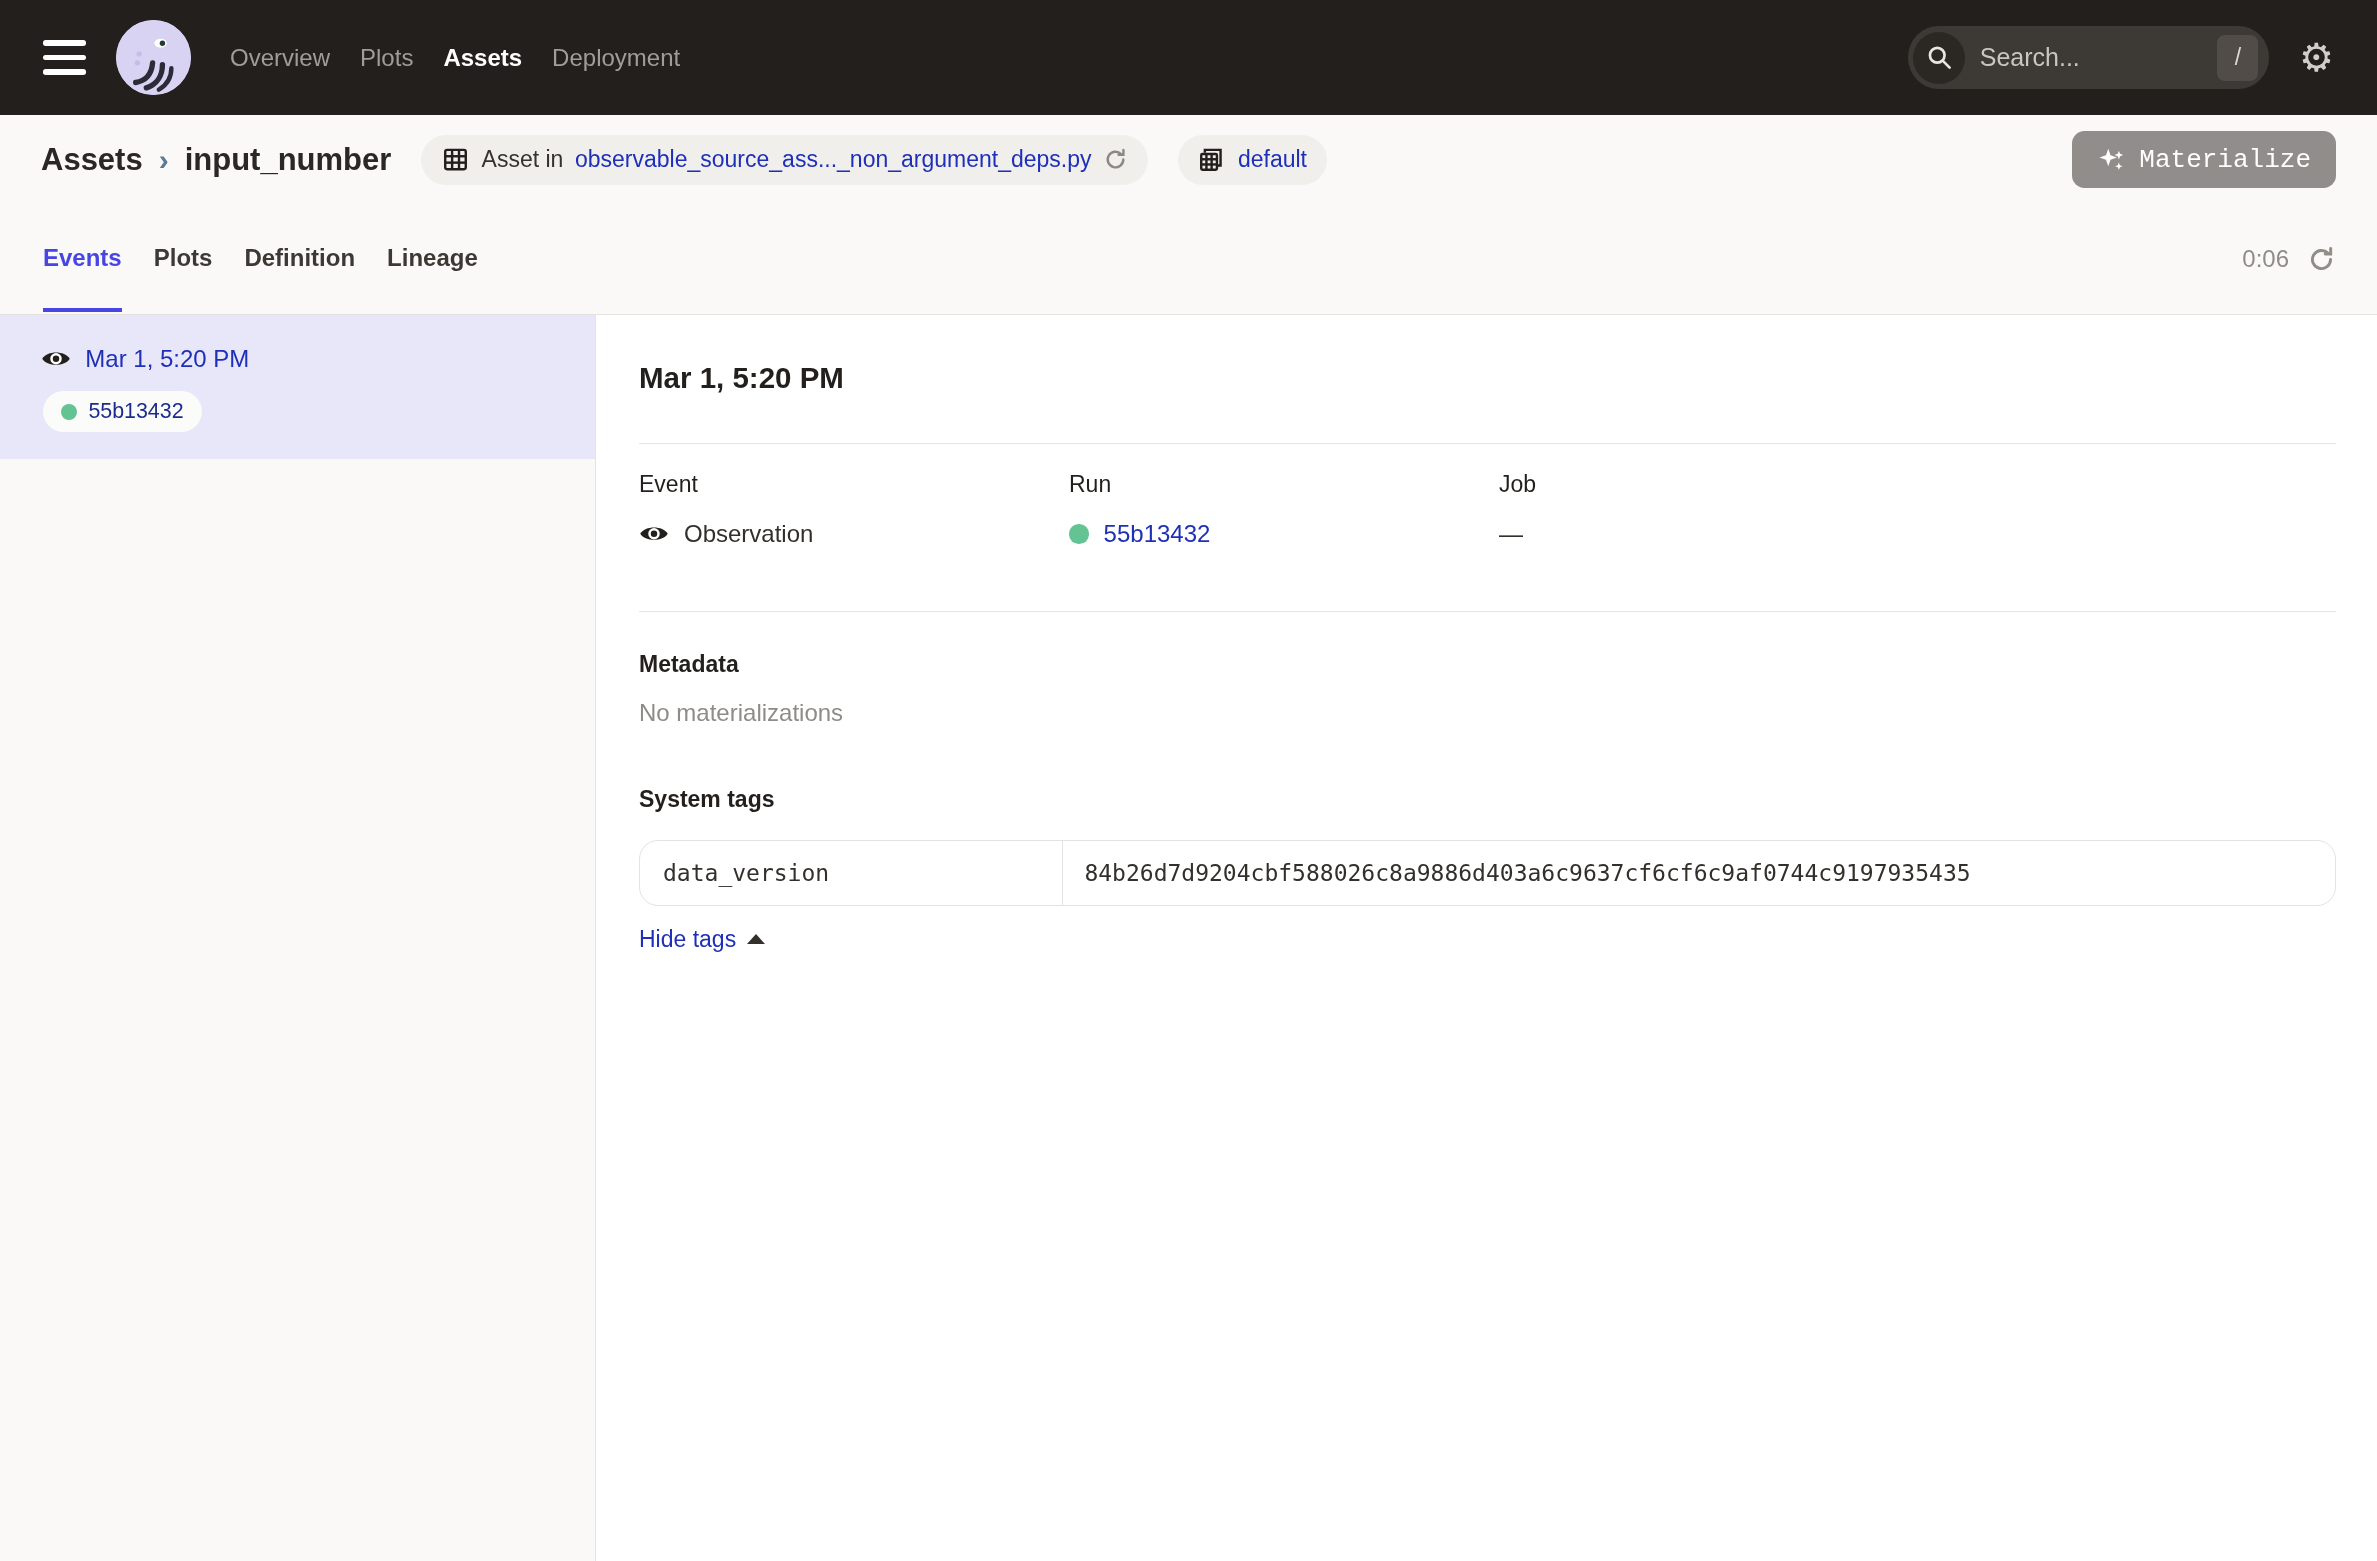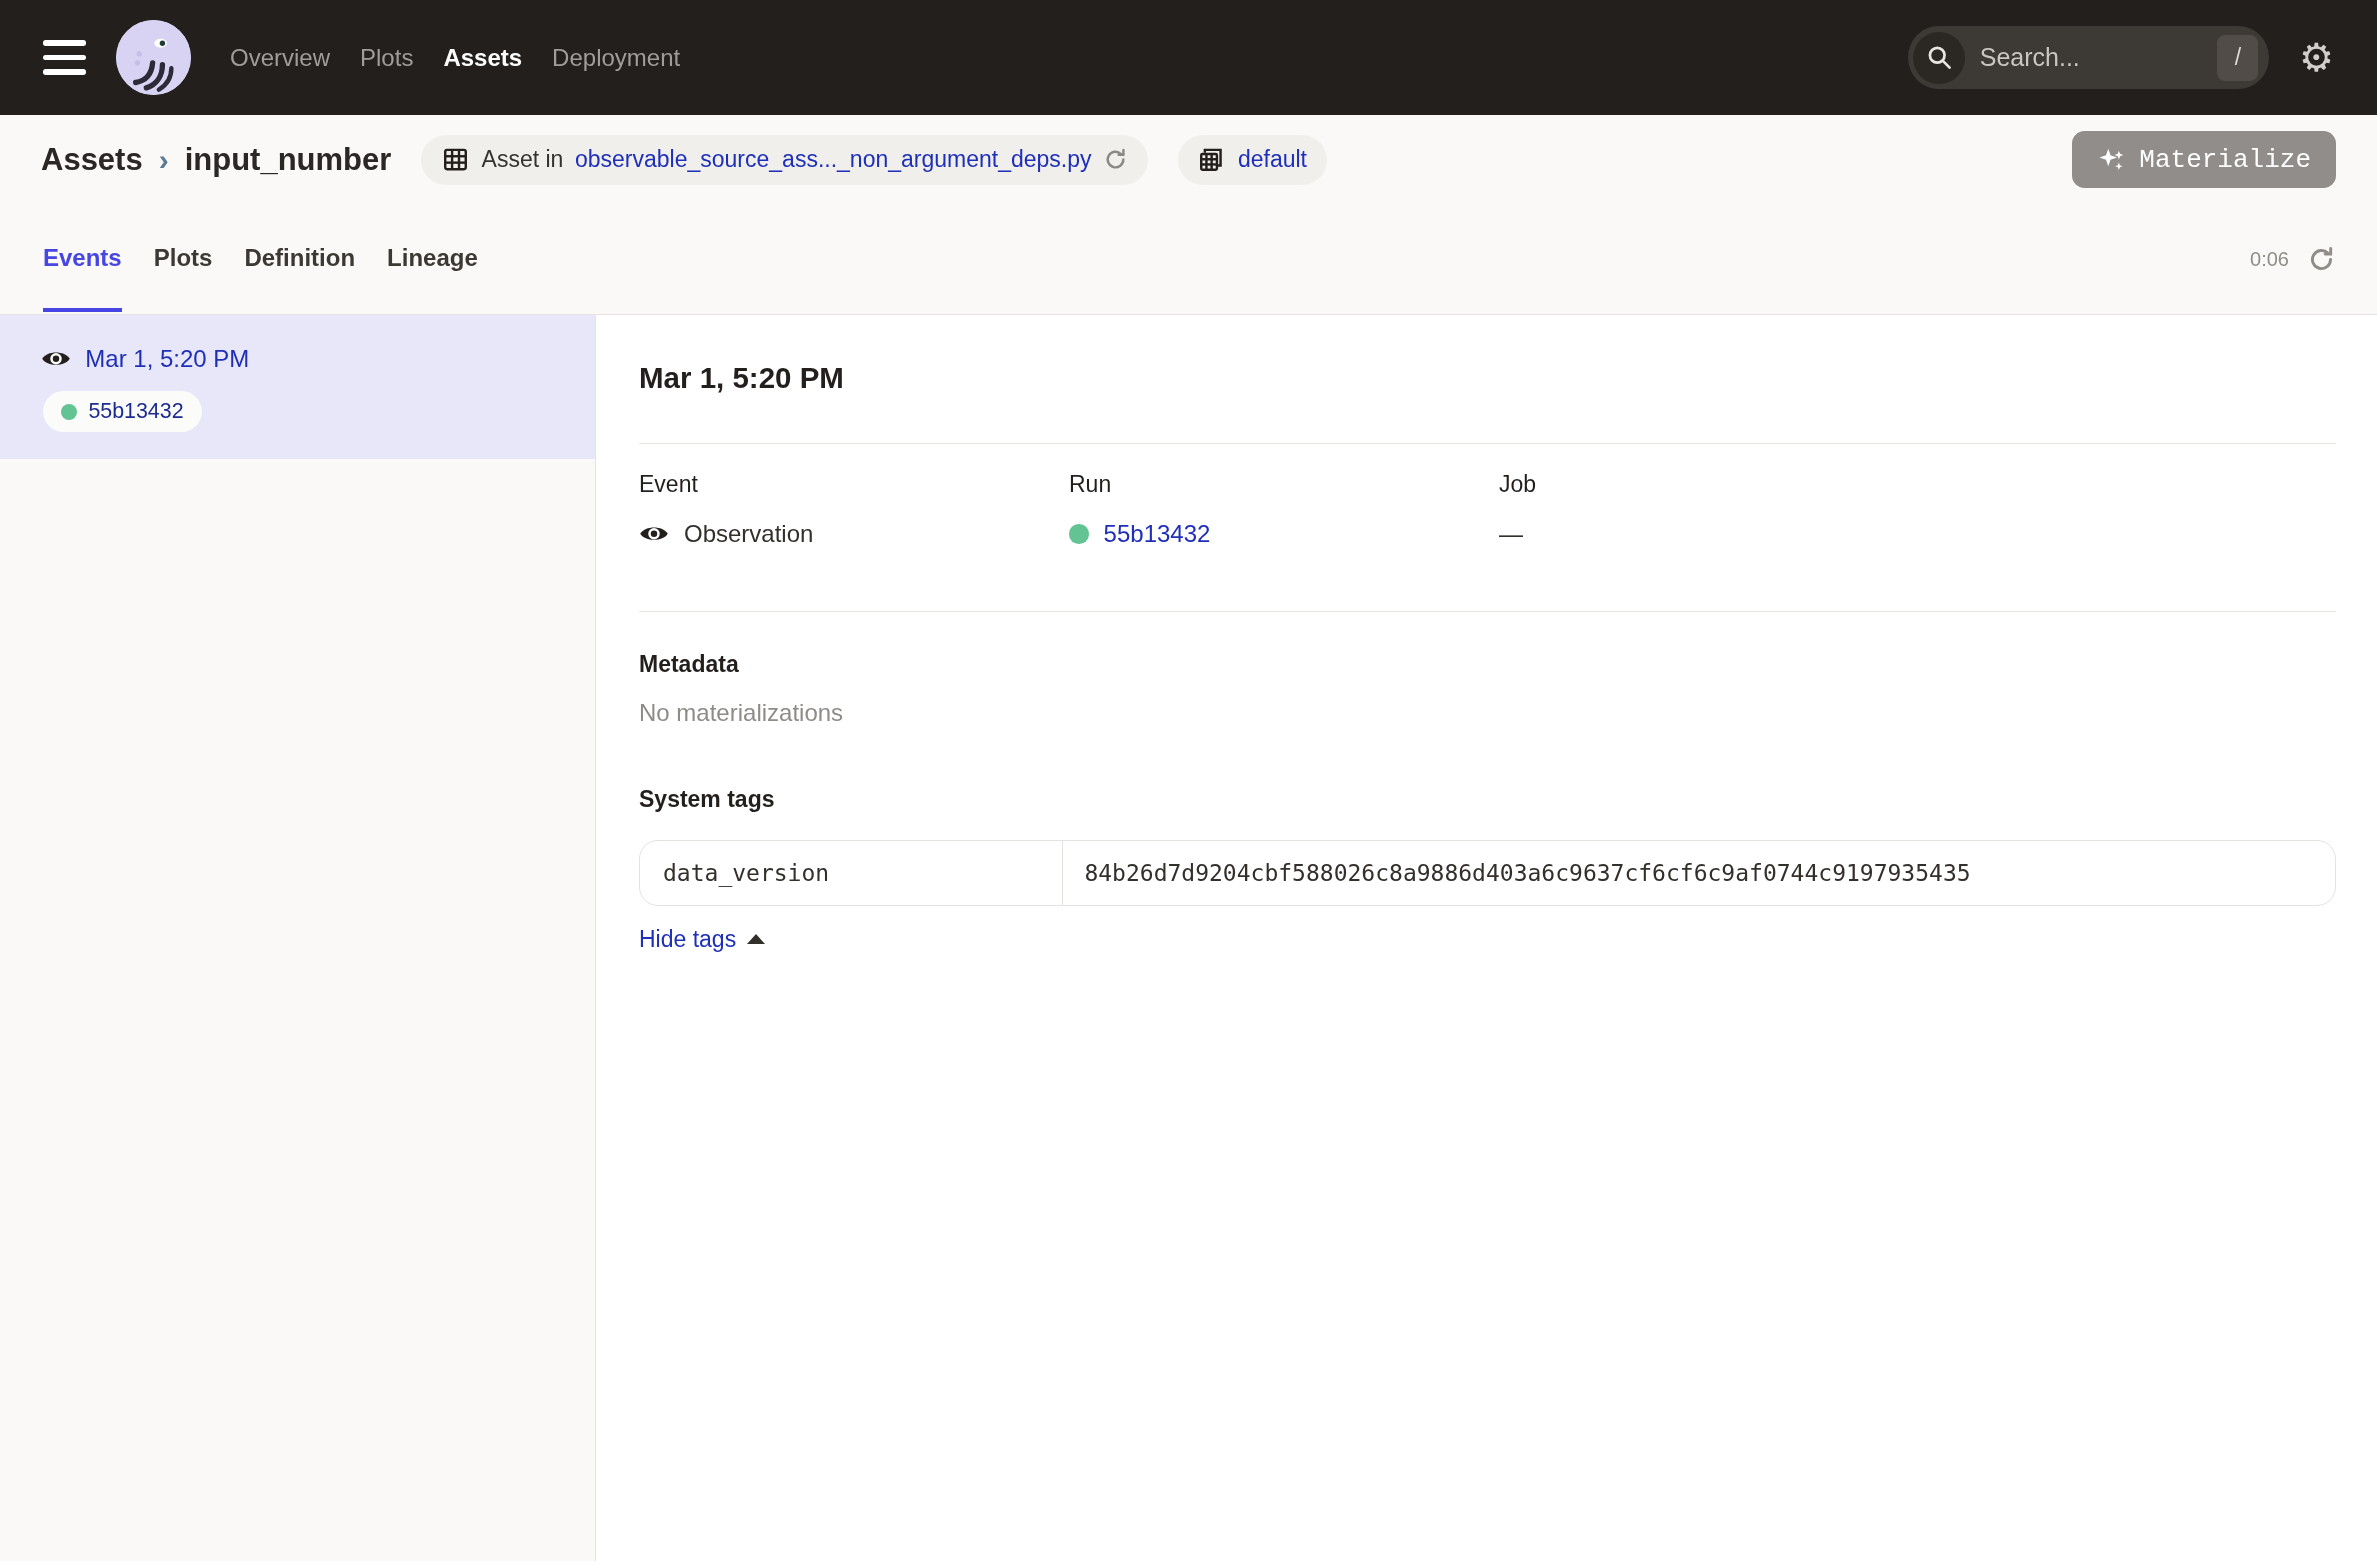--- a/index.html
+++ b/index.html
@@ -44,21 +44,21 @@
     color:#FFFFFF; font-size:26px; cursor:pointer;
     font-family:Liberation Mono, monospace; }
   .header-tabs { margin-top:55px; display:flex; align-items:flex-start; gap:32px;
     padding:0 43px; position:relative; }
   .tab { font-size:24px; font-weight:bold; color:#3C3935; line-height:30px;
     padding-bottom:39px; cursor:pointer; position:relative; }
   .tab.active { color:#4745E3; }
   .tab.active::after { content:""; position:absolute; left:0; right:0; bottom:0;
     height:4.5px; background:#4745E3; }
   .tabs-right { position:absolute; right:41px; top:1.8px; display:flex; align-items:center; gap:18px; }
-  .countdown { font-size:20px; color:#908D89; }
+  .countdown { font-size:24px; color:#908D89; }
 
   
   .content { display:flex; height:1246px; }
   .sidebar { width:596px; background:#FAF9F7; border-right:1.8px solid #E5E3E0; flex:0 0 auto; }
   .event-item { padding:30px 27px 27px 41px; cursor:pointer; }
   .event-item.selected { background:#E8E7F9; }
   .event-item .row1 { display:flex; align-items:center; gap:14.3px; }
   .event-time { font-size:24px; color:#1E2FB8; }
   .run-chip { display:inline-flex; align-items:center; gap:11.6px; background:#FBFBFA;
     border-radius:20.5px; height:41px; padding:0 18px; margin-top:18px; margin-left:1.8px; }

